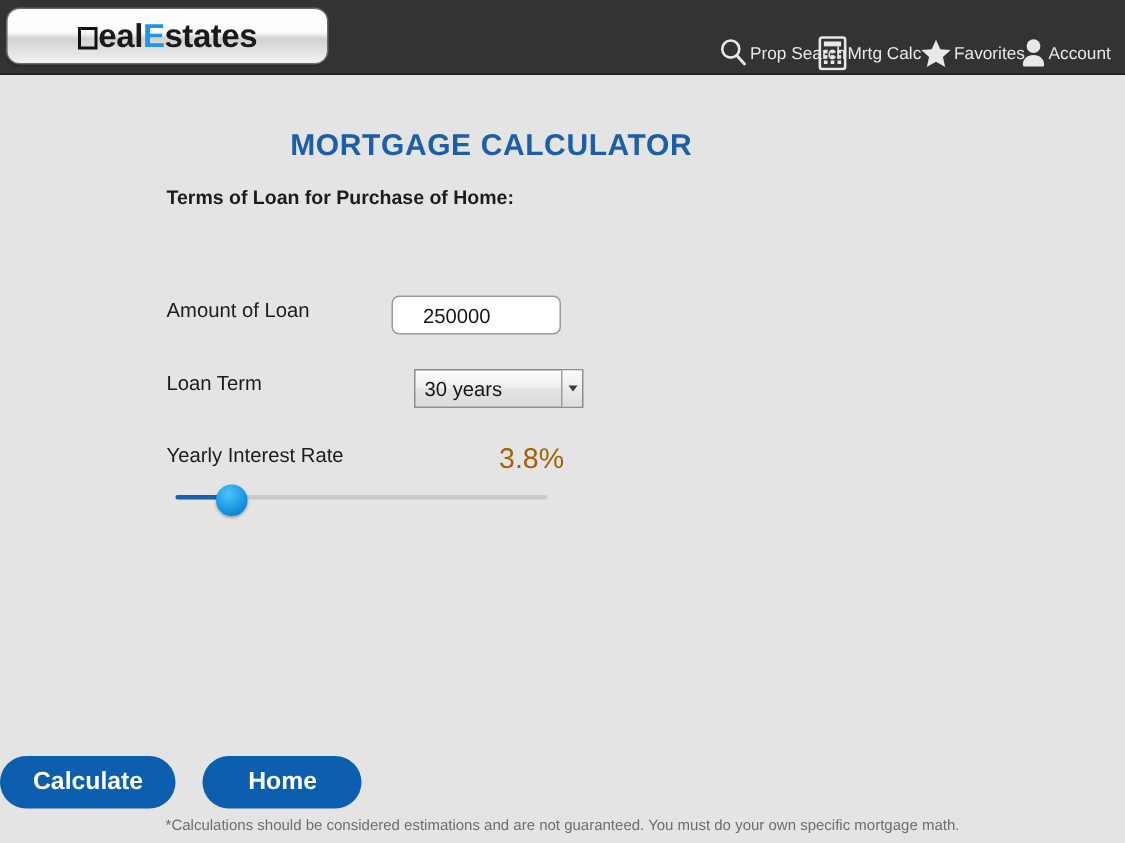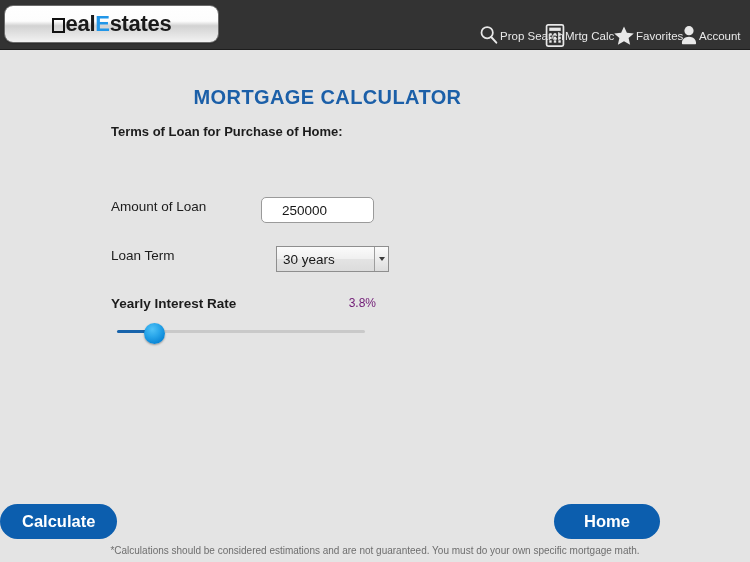--- a/index.html
+++ b/index.html
@@ -154,28 +154,28 @@
     background: linear-gradient(to bottom, #fbfbfb 0%, #ececec 50%, #dddddd 100%);
   }
   #select-term-arrow .caret {
     width: 0; height: 0;
     border-left: 3px solid transparent;
     border-right: 3px solid transparent;
     border-top: 4px solid #3a3a3a;
   }
 
   
-  #label-rate { top: 296px; left: 111px; font-weight: bold; }
+  #label-rate { top: 296px; left: 111px; }
   #rate-value {
     position: absolute;
     top: 296px; left: 300px;
     width: 76px;
     text-align: right;
-    font-size: 12px;
-    color: #701a75;
+    font-size: 19px;
+    color: #a16207;
   }
 
   #slider {
     position: absolute;
     top: 324px; left: 117px;
     width: 248px; height: 16px;
     cursor: pointer;
   }
   #slider-track {
     position: absolute;
@@ -199,21 +199,22 @@
     background: radial-gradient(circle at 40% 30%, #4fc2f7 0%, #29a6ea 38%, #0a86d6 75%, #0f6fc0 100%);
     box-shadow: 0 1px 2px rgba(0,0,0,0.35);
   }
 
   
   #button-row {
     position: absolute;
     top: 504px; left: 0;
     width: 660px;
     display: flex;
-    justify-content: space-between;
+    justify-content: flex-start;
+    gap: 18px;
   }
   .action-btn {
     height: 35px;
     border: none;
     border-radius: 18px;
     background: #0c5eae;
     color: #ffffff;
     font-family: "Liberation Sans", sans-serif;
     font-size: 16.5px;
     font-weight: bold;

